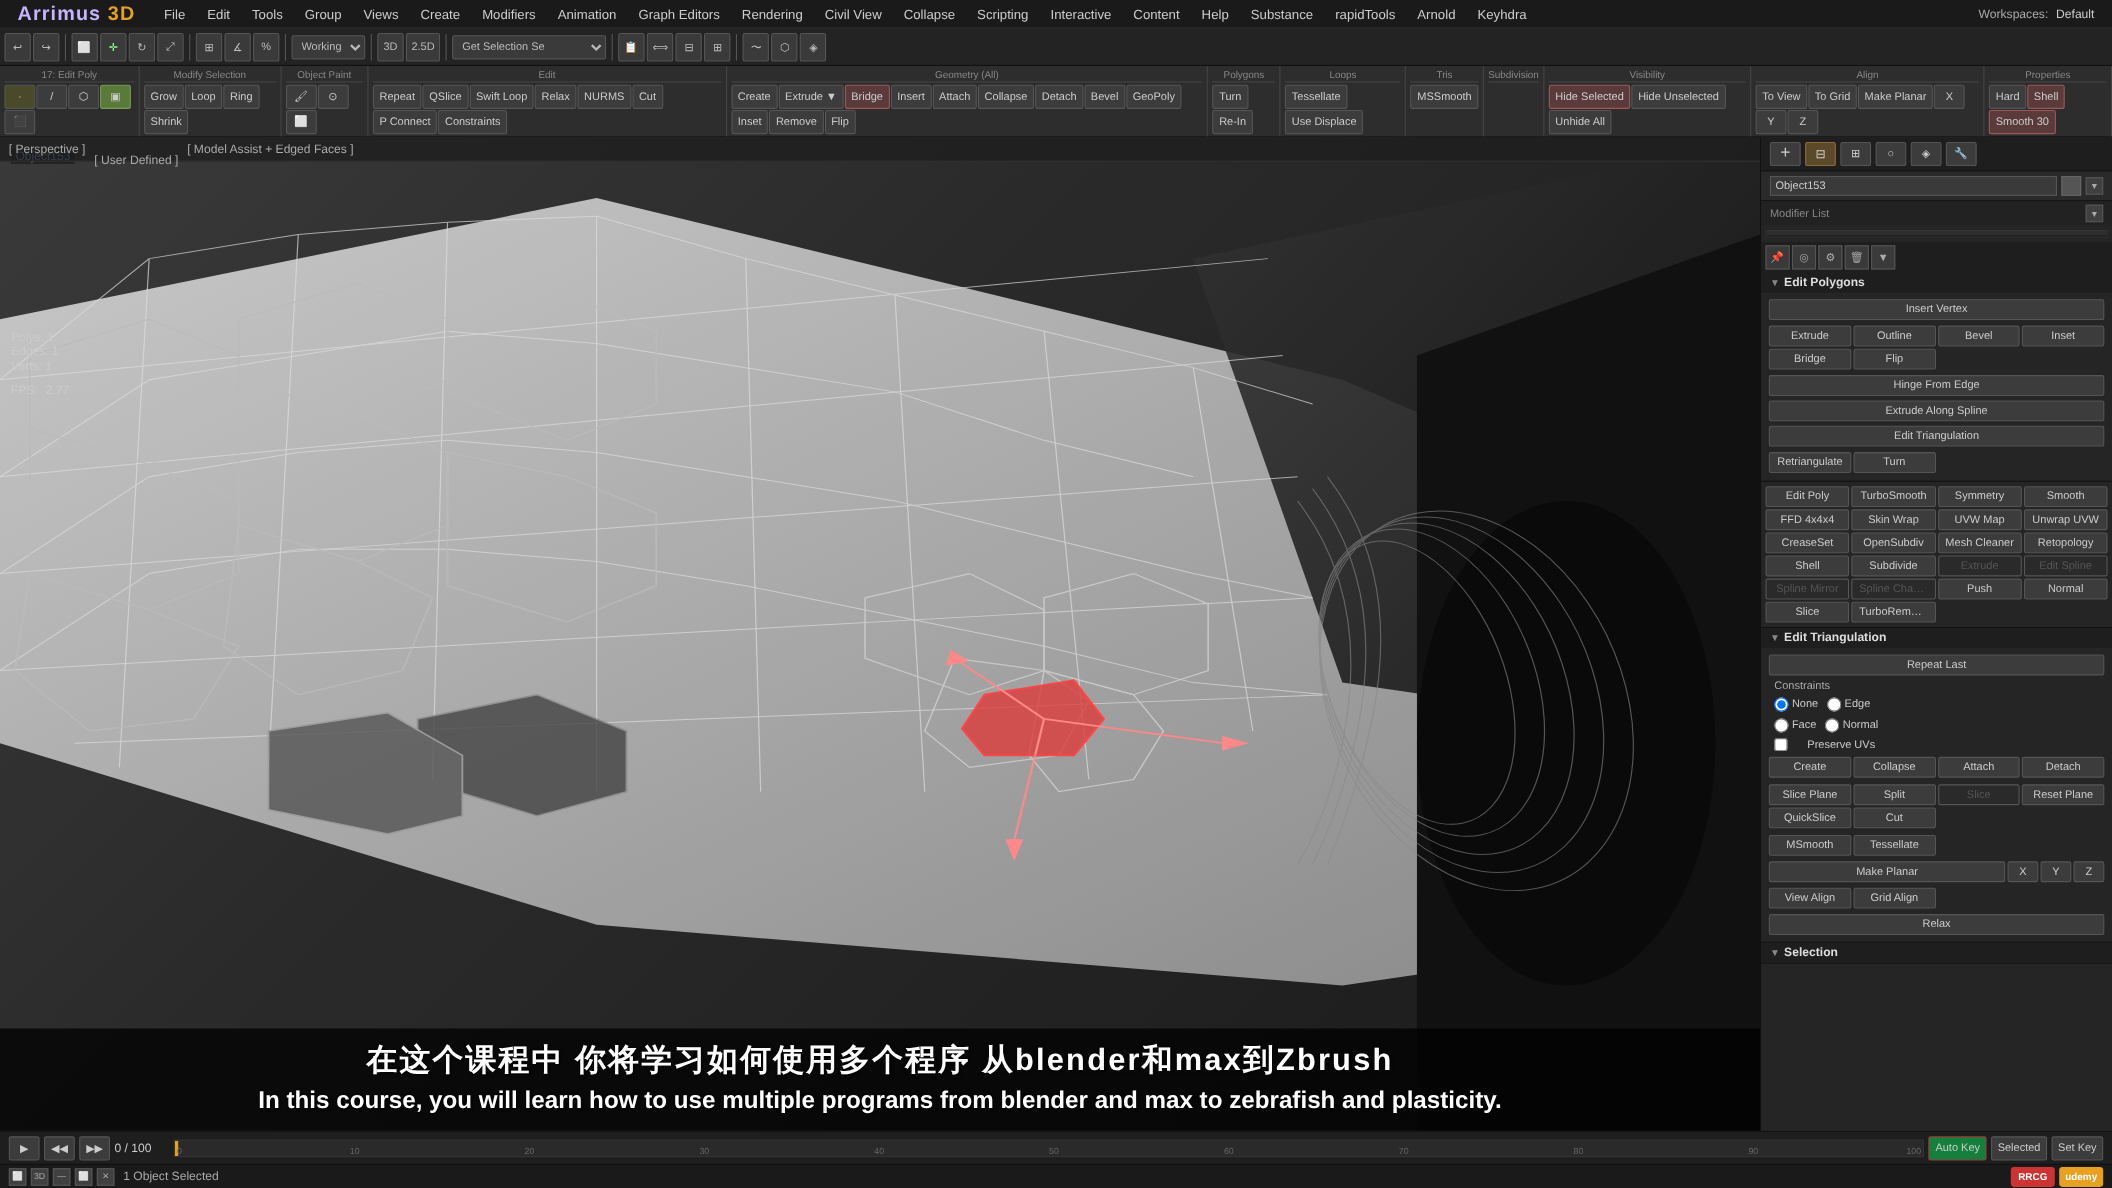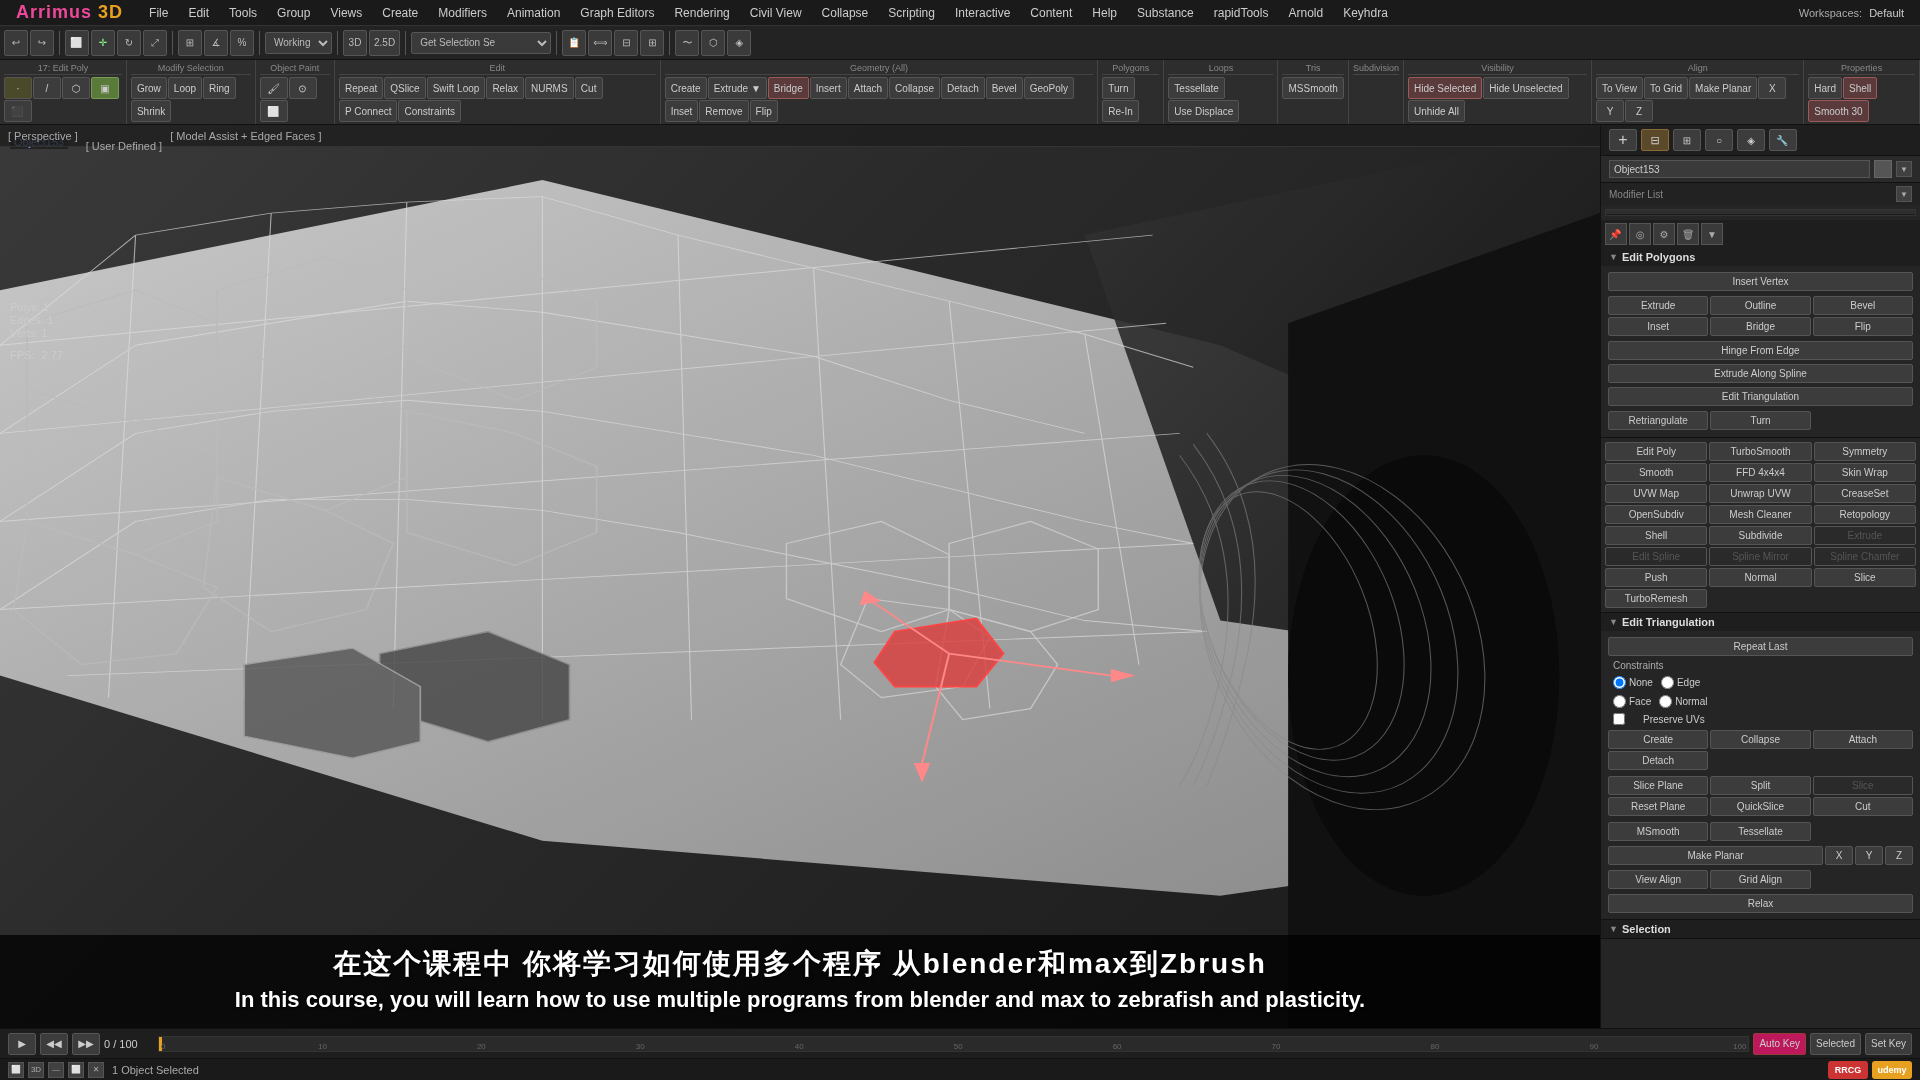--- a/index.html
+++ b/index.html
@@ -7,21 +7,21 @@
 
     
     #menu-bar {
       width: 100%; height: 26px; background: #1a1a1a; display: flex; align-items: center;
       border-bottom: 1px solid #333;
     }
     #menu-bar .logo {
       background: #1a1a1a; padding: 0 16px; height: 100%; display: flex; align-items: center;
       font-size: 18px; font-weight: bold; color: white; letter-spacing: 1px;
     }
-    #menu-bar .logo span { color: #ec4899; }
+    #menu-bar .logo span { color: #c4b5fd; }
     #menu-bar .menu-items { display: flex; align-items: center; height: 100%; flex: 1; }
     #menu-bar .menu-item {
       padding: 0 10px; height: 100%; display: flex; align-items: center;
       color: #ccc; cursor: pointer; font-size: 12px;
     }
     #menu-bar .workspace {
       margin-left: auto; padding-right: 16px; font-size: 11px; color: #aaa;
     }
 
     
@@ -149,21 +149,21 @@
     
     .rp-section { border-bottom: 1px solid #111; }
     .rp-section-header {
       background: #1e1e1e; padding: 3px 8px; font-size: 11px; color: #ddd;
       font-weight: bold; display: flex; align-items: center; gap: 4px; cursor: pointer;
     }
     .rp-section-header .arrow { font-size: 9px; color: #888; }
     .rp-section-content { padding: 4px; }
 
     
-    .rp-btn-grid { display: grid; grid-template-columns: 1fr 1fr 1fr; gap: 2px; padding: 3px; }
+    .rp-btn-grid { display: grid; grid-template-columns: 1fr 1fr 1fr 1fr; gap: 2px; padding: 3px; }
     .rp-btn {
       background: #3c3c3c; border: 1px solid #555; color: #ccc; font-size: 10px;
       padding: 3px 6px; cursor: pointer; text-align: center; border-radius: 2px;
       white-space: nowrap; overflow: hidden; text-overflow: ellipsis;
     }
     .rp-btn.disabled { color: #555; background: #2a2a2a; cursor: default; }
 
     .rp-btn-row { display: flex; gap: 2px; padding: 2px 3px; }
     .rp-btn-row .rp-btn { flex: 1; }
 
@@ -783,21 +783,21 @@
       <span style="font-size:8px; color:#666; position:absolute; bottom:0; left:30%;">30</span>
       <span style="font-size:8px; color:#666; position:absolute; bottom:0; left:40%;">40</span>
       <span style="font-size:8px; color:#666; position:absolute; bottom:0; left:50%;">50</span>
       <span style="font-size:8px; color:#666; position:absolute; bottom:0; left:60%;">60</span>
       <span style="font-size:8px; color:#666; position:absolute; bottom:0; left:70%;">70</span>
       <span style="font-size:8px; color:#666; position:absolute; bottom:0; left:80%;">80</span>
       <span style="font-size:8px; color:#666; position:absolute; bottom:0; left:90%;">90</span>
       <span style="font-size:8px; color:#666; position:absolute; bottom:0; right:2px;">100</span>
     </div>
   </div>
-  <div class="tb2-btn" style="background:#be185d; border-color:#9a3a3a;">Auto Key</div>
+  <div class="tb2-btn" style="background:#15803d; border-color:#9a3a3a;">Auto Key</div>
   <div class="tb2-btn">Selected</div>
   <div class="tb2-btn">Set Key</div>
 </div>
 
 <div id="status-bar">
   <div style="display:flex; align-items:center; gap:4px;">
     <div class="mod-icon-btn">⬜</div>
     <div class="mod-icon-btn">3D</div>
     <div class="mod-icon-btn">—</div>
     <div class="mod-icon-btn">⬜</div>

